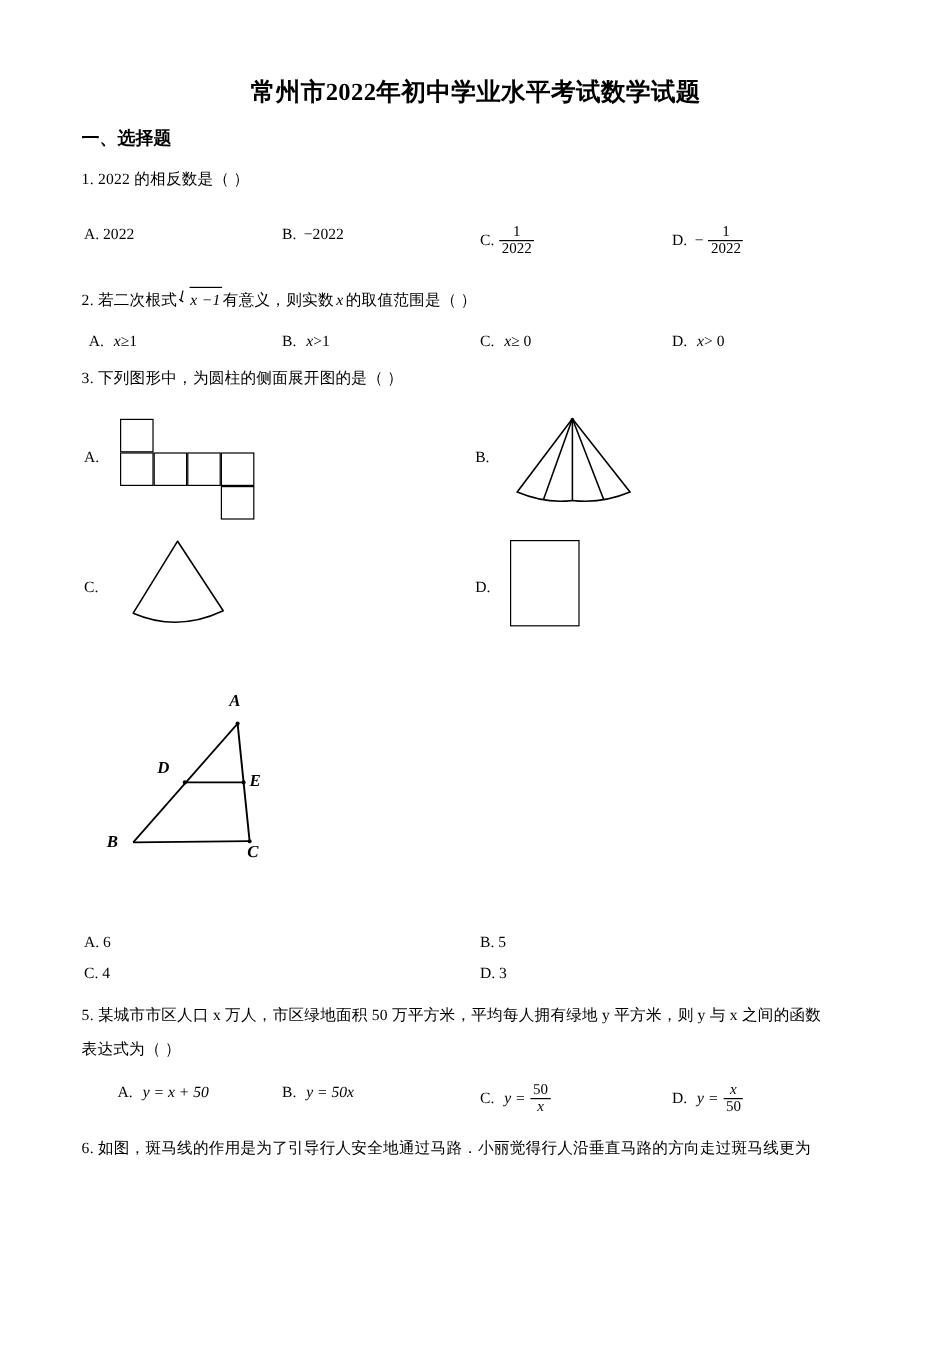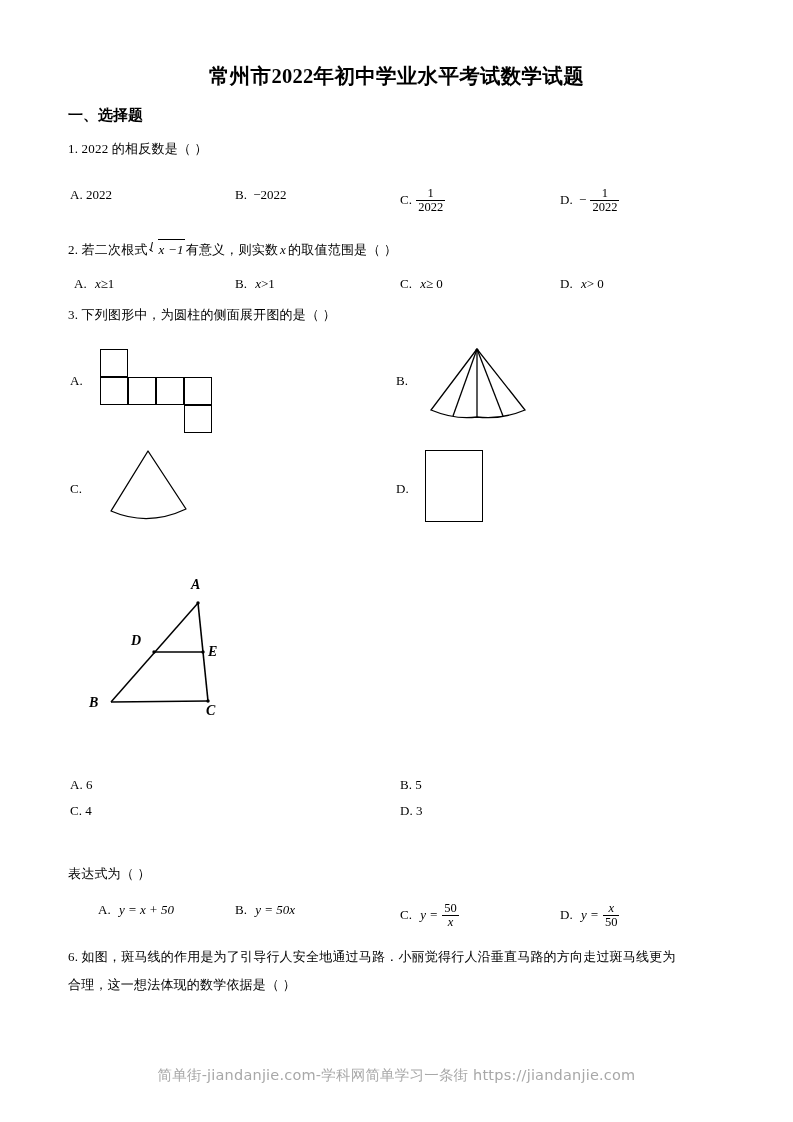--- a/index.html
+++ b/index.html
@@ -259,20 +259,21 @@
   </div>
   <div class="opt" style="left:70px; top:803px;">
     <span class="opt-label">C.</span>
     <span>4</span>
   </div>
   <div class="opt" style="left:400px; top:803px;">
     <span class="opt-label">D.</span>
     <span>3</span>
   </div>
 
+  <div class="qline" style="left:68px; top:836px;">5. 某城市市区人口 x 万人，市区绿地面积 50 万平方米，平均每人拥有绿地 y 平方米，则 y 与 x 之间的函数</div>
   <div class="qline" style="left:68px; top:864px;">表达式为（        ）</div>
 
   <div class="opt" style="left:70px; top:902px;margin-left:28px;">
     <span class="opt-label">A.</span>
     <span class="ital" style="margin-left:5px;">y = x + 50</span>
   </div>
   <div class="opt" style="left:235px; top:902px;">
     <span class="opt-label">B.</span>
     <span class="ital" style="margin-left:5px;">y = 50x</span>
   </div>
@@ -287,17 +288,15 @@
   <div class="opt" style="left:560px; top:902px;">
     <span class="opt-label">D.</span>
     <span class="ital" style="margin-left:5px;">y =</span>
     <span class="frac">
       <span class="num ital">x</span>
       <span class="den">50</span>
     </span>
   </div>
 
   <div class="qline" style="left:68px; top:947px;">6. 如图，斑马线的作用是为了引导行人安全地通过马路．小丽觉得行人沿垂直马路的方向走过斑马线更为</div>
-  <div class="qline" style="left:68px; top:975px;">合理，这一想法体现的数学依据是（        ）</div>
-
-  <div class="watermark">简单街-jiandanjie.com-学科网简单学习一条街 https://jiandanjie.com</div>
+
 
 </div>
 
 </body></html>

